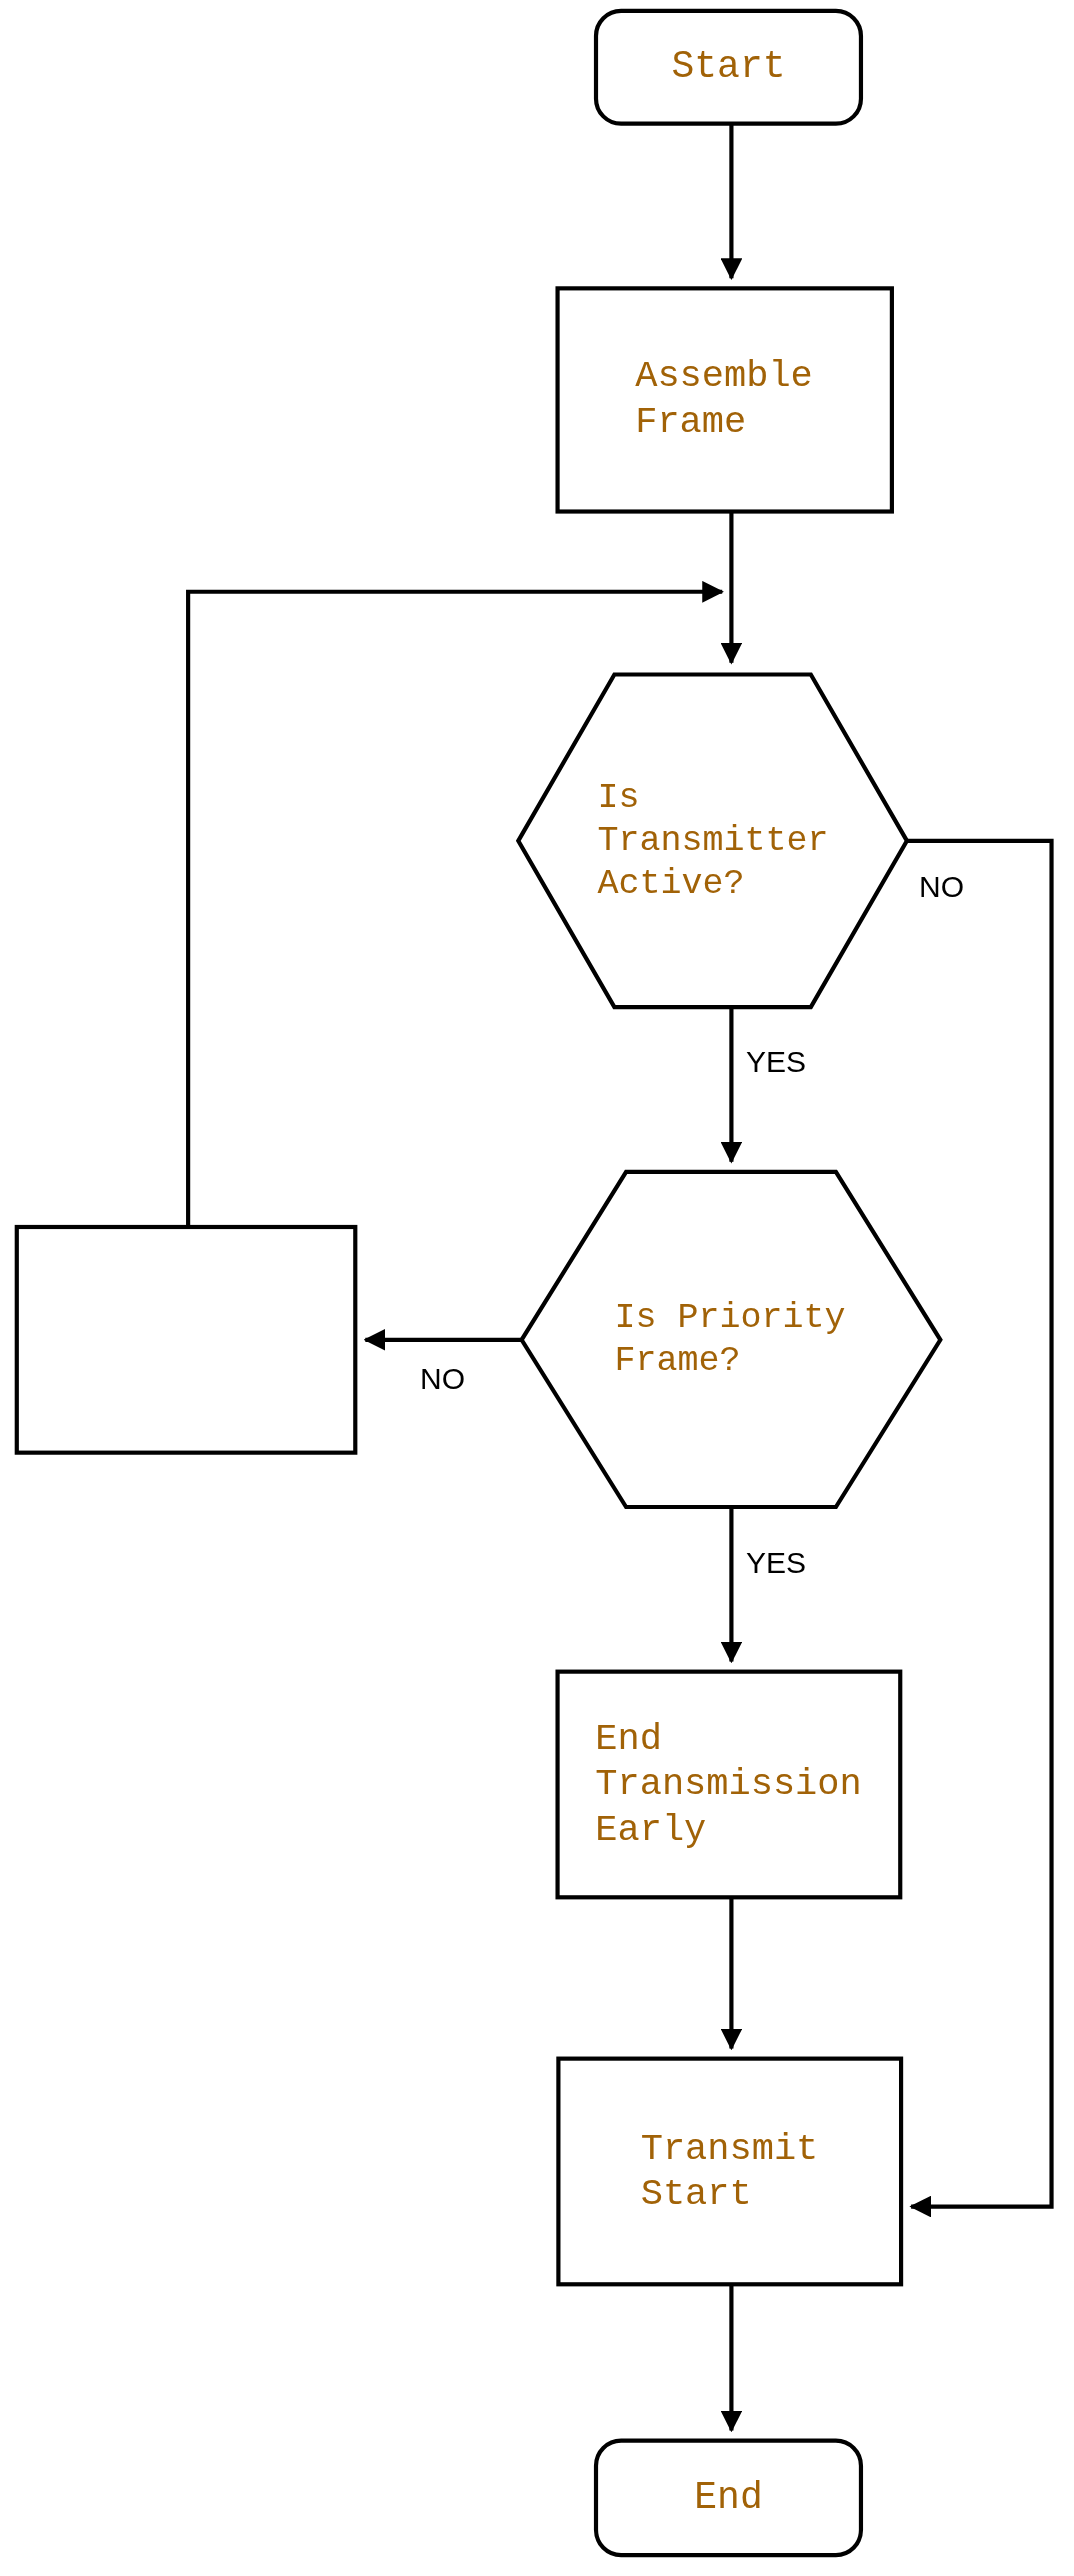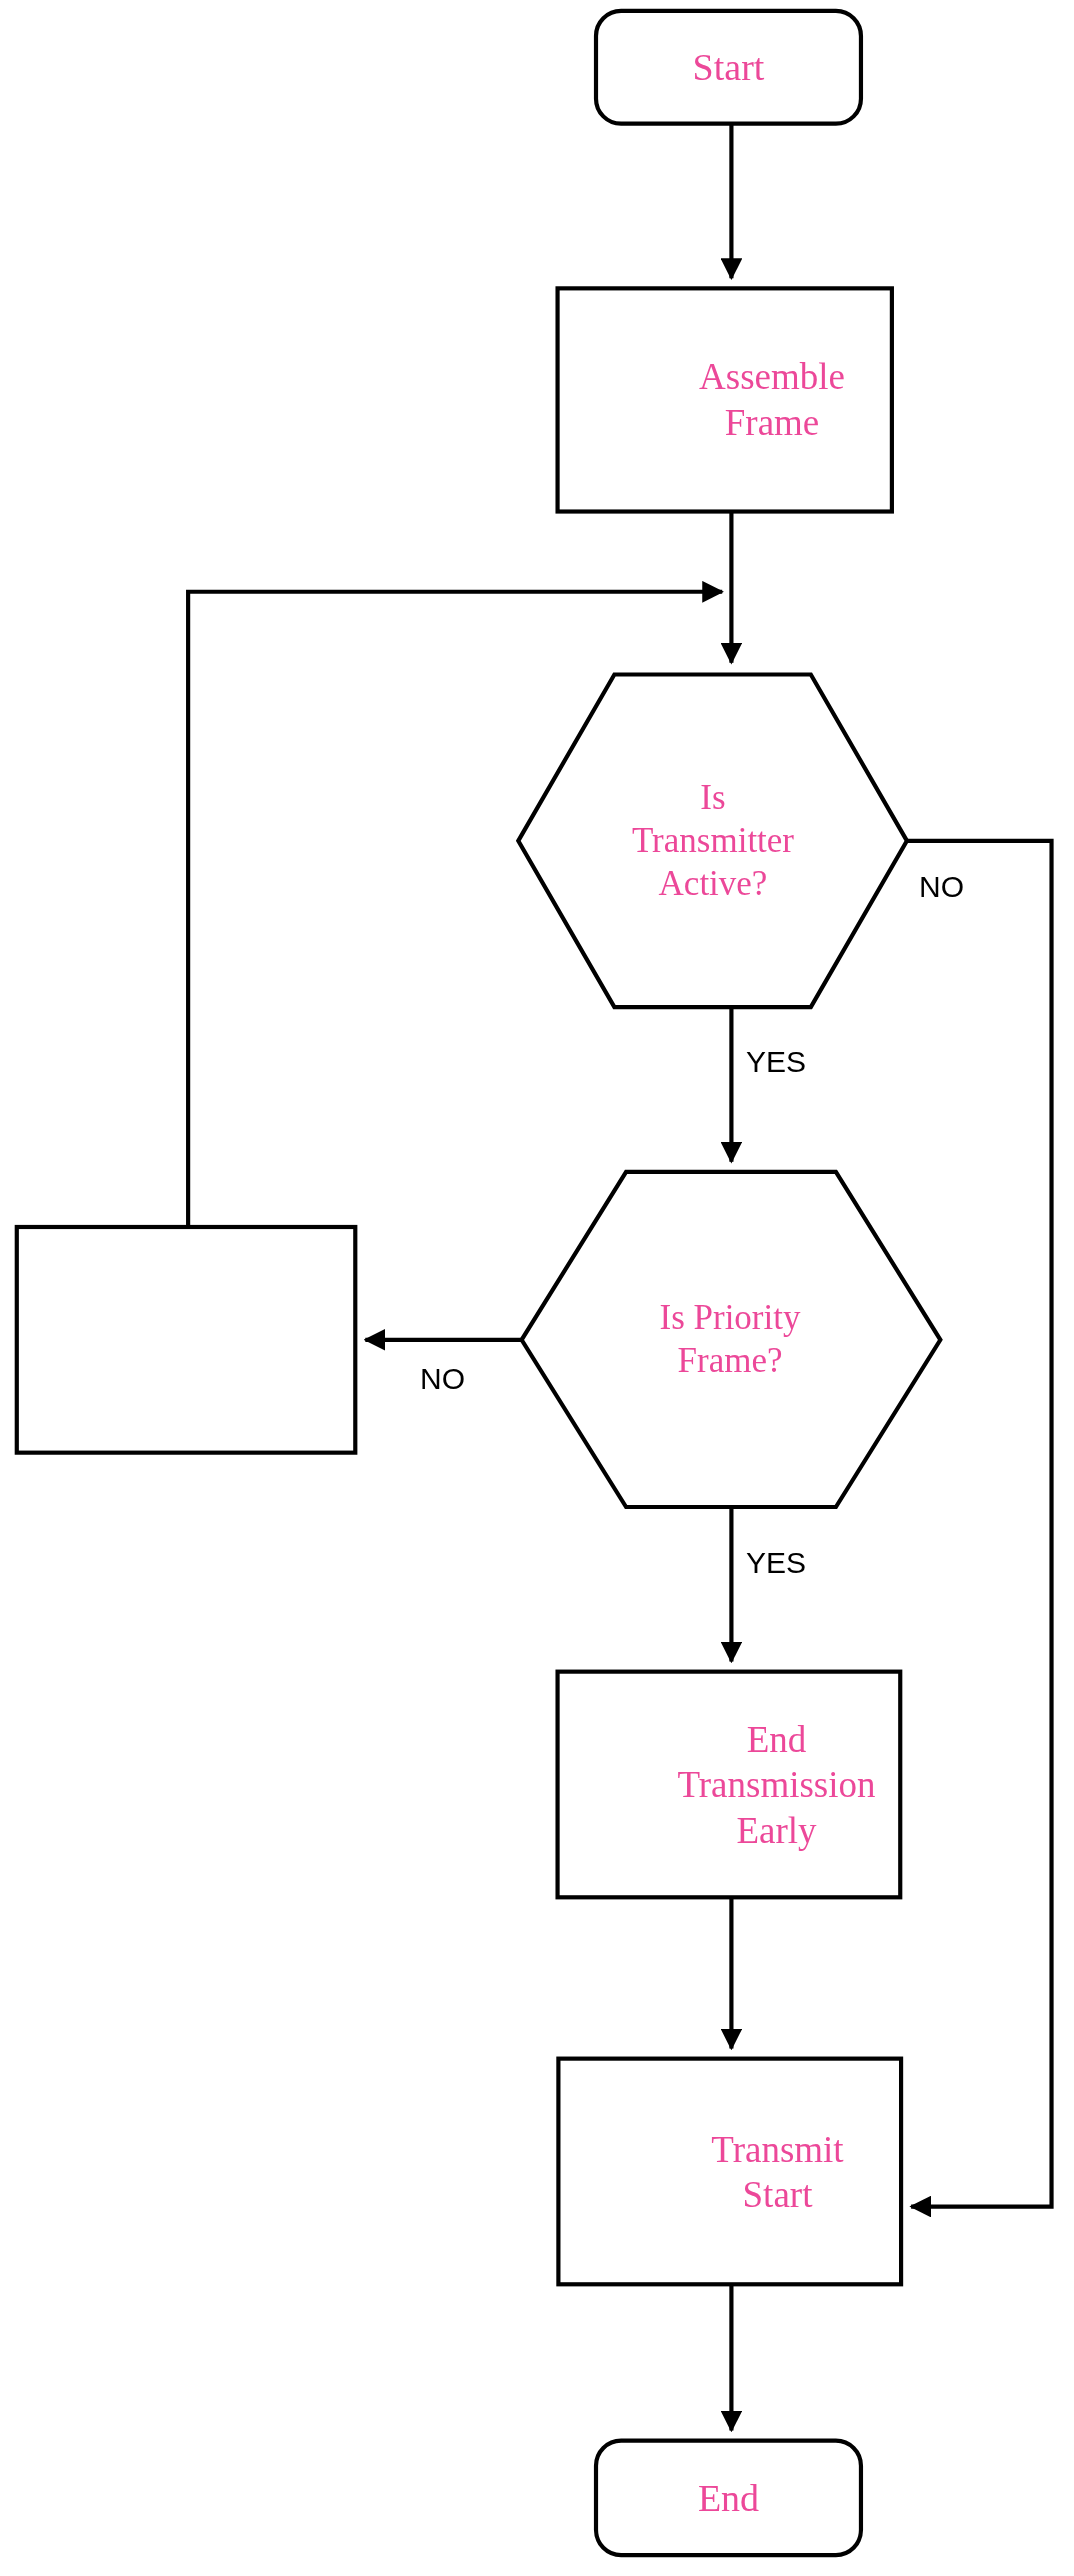--- a/index.html
+++ b/index.html
@@ -3,38 +3,37 @@
 <meta charset="utf-8">
 <title>Flowchart</title>
 <style>
   html,body{margin:0;padding:0;background:#ffffff;}
   body{width:1075px;height:2576px;font-family:"Liberation Sans",sans-serif;}
   #flow-root{position:relative;width:1075px;height:2576px;overflow:hidden;background:#fff;}
   #flow-svg{position:absolute;left:0;top:0;width:1075px;height:2576px;}
   .node-label{
     position:absolute;
     display:flex;align-items:center;justify-content:center;
-    text-align:center;
-    color:#ec4899;
-    font-family:Liberation Serif, serif;
+    color:#a16207;
+    font-family:Liberation Mono, monospace;
     line-height:1.22;
     white-space:pre-line;
     pointer-events:none;
   }
   .edge-label{
     position:absolute;
     color:#000;
     font-family:"Liberation Sans",sans-serif;
     font-size:30px;
     line-height:1;
     white-space:nowrap;
     pointer-events:none;
   }
   .lbl-start,.lbl-end{font-size:38px;}
-  .lbl-proc{font-size:37px;margin-left:48px;}
+  .lbl-proc{font-size:37px;}
   .lbl-dec{font-size:35px;}
 </style>
 </head>
 <body>
 
 <div id="flow-root">
 
   <svg id="flow-svg" viewBox="0 0 1286 3082" xmlns="http://www.w3.org/2000/svg">
     <defs>
       <marker id="arrow" viewBox="0 0 10 10" refX="9.2" refY="5" markerWidth="5.2" markerHeight="5.2" orient="auto-start-reverse">

